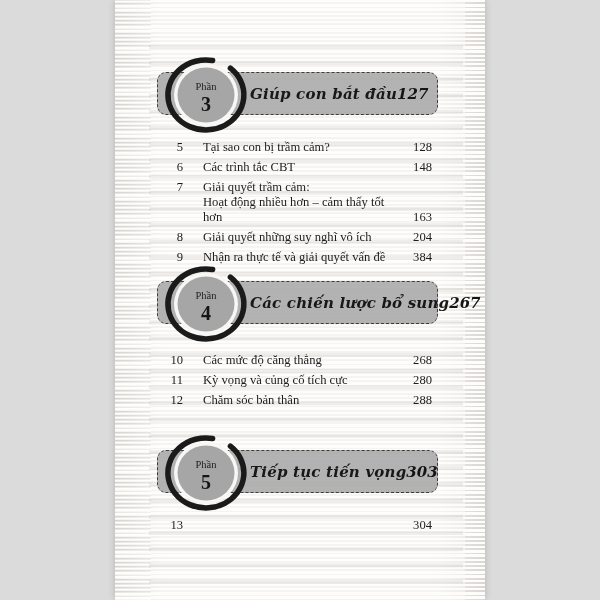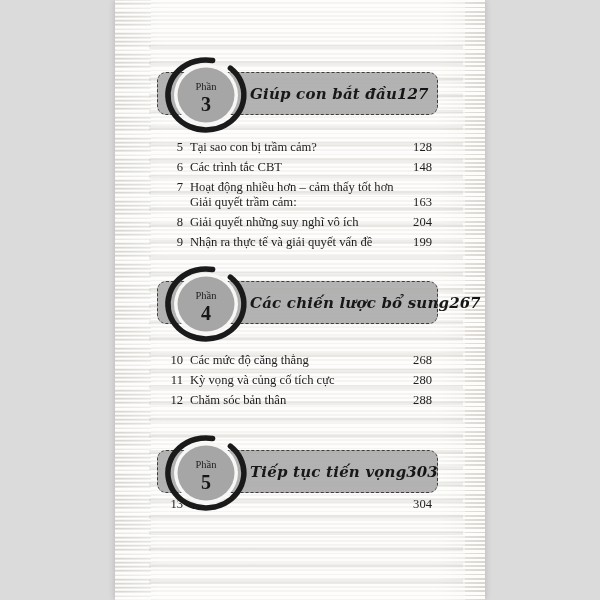--- a/index.html
+++ b/index.html
@@ -77,32 +77,32 @@
   }
 
   .badge{position:absolute;left:4px;top:-20px;width:88px;height:84px;}
   .badge .t1{font-family:"Liberation Serif",serif;font-size:10.5px;fill:#1d1d1d;}
   .badge .t2{font-family:"Liberation Serif",serif;font-size:20px;font-weight:bold;fill:#161616;}
 
   
   .items{position:absolute;left:6px;width:269px;}
   .s0 .items{top:68px}
   .s1 .items{top:72px}
-  .s2 .items{top:47px}
+  .s2 .items{top:68px}
 
   .row{
     position:relative;
     margin-bottom:5px;
     font-size:12.6px;line-height:15px;color:#1c1c1c;
     min-height:15px;
   }
   .row .num{
     position:absolute;left:0;top:0;width:20px;text-align:right;
   }
-  .row .lines{margin-left:27px;padding-right:36px;}
+  .row .lines{margin-left:40px;padding-right:36px;}
   .row .pg{position:absolute;right:0;bottom:0;text-align:center;}
 </style>
 </head>
 <body>
 
 <div class="stage">
   <div class="page">
     <div class="edge-left"></div>
     <div class="edge-right"></div>
     <div class="veil"></div>
@@ -133,40 +133,40 @@
     <span class="num">6</span>
     <div class="lines">
                 <div>Các trình tắc CBT</div>
               </div>
     <span class="pg">148</span>
   </div>
 
   <div class="row">
     <span class="num">7</span>
     <div class="lines">
+                <div>Giải quyết trầm cảm:</div>
                 <div>Hoạt động nhiều hơn – cảm thấy tốt hơn</div>
-                <div>Giải quyết trầm cảm:</div>
               </div>
     <span class="pg">163</span>
   </div>
 
   <div class="row">
     <span class="num">8</span>
     <div class="lines">
                 <div>Giải quyết những suy nghĩ vô ích</div>
               </div>
     <span class="pg">204</span>
   </div>
 
   <div class="row">
     <span class="num">9</span>
     <div class="lines">
                 <div>Nhận ra thực tế và giải quyết vấn đề</div>
               </div>
-    <span class="pg">199</span>
+    <span class="pg">384</span>
   </div>
 </div>
   </div>
 
   <div class="sec s1">
     <div class="bar">
       <svg class="badge" viewBox="-44 -42 88 84" width="88" height="84">
         <path d="M 6.6 -34.5 A 38 35 0 1 0 24.4 -26.8" fill="none" stroke="#1a1a1a" stroke-width="5.5" stroke-linecap="round"></path>
         <ellipse cx="0" cy="0" rx="32" ry="31" fill="#f8f7f5"></ellipse>
         <ellipse cx="0" cy="0" rx="28.5" ry="27.5" fill="#a6a6a6"></ellipse>

